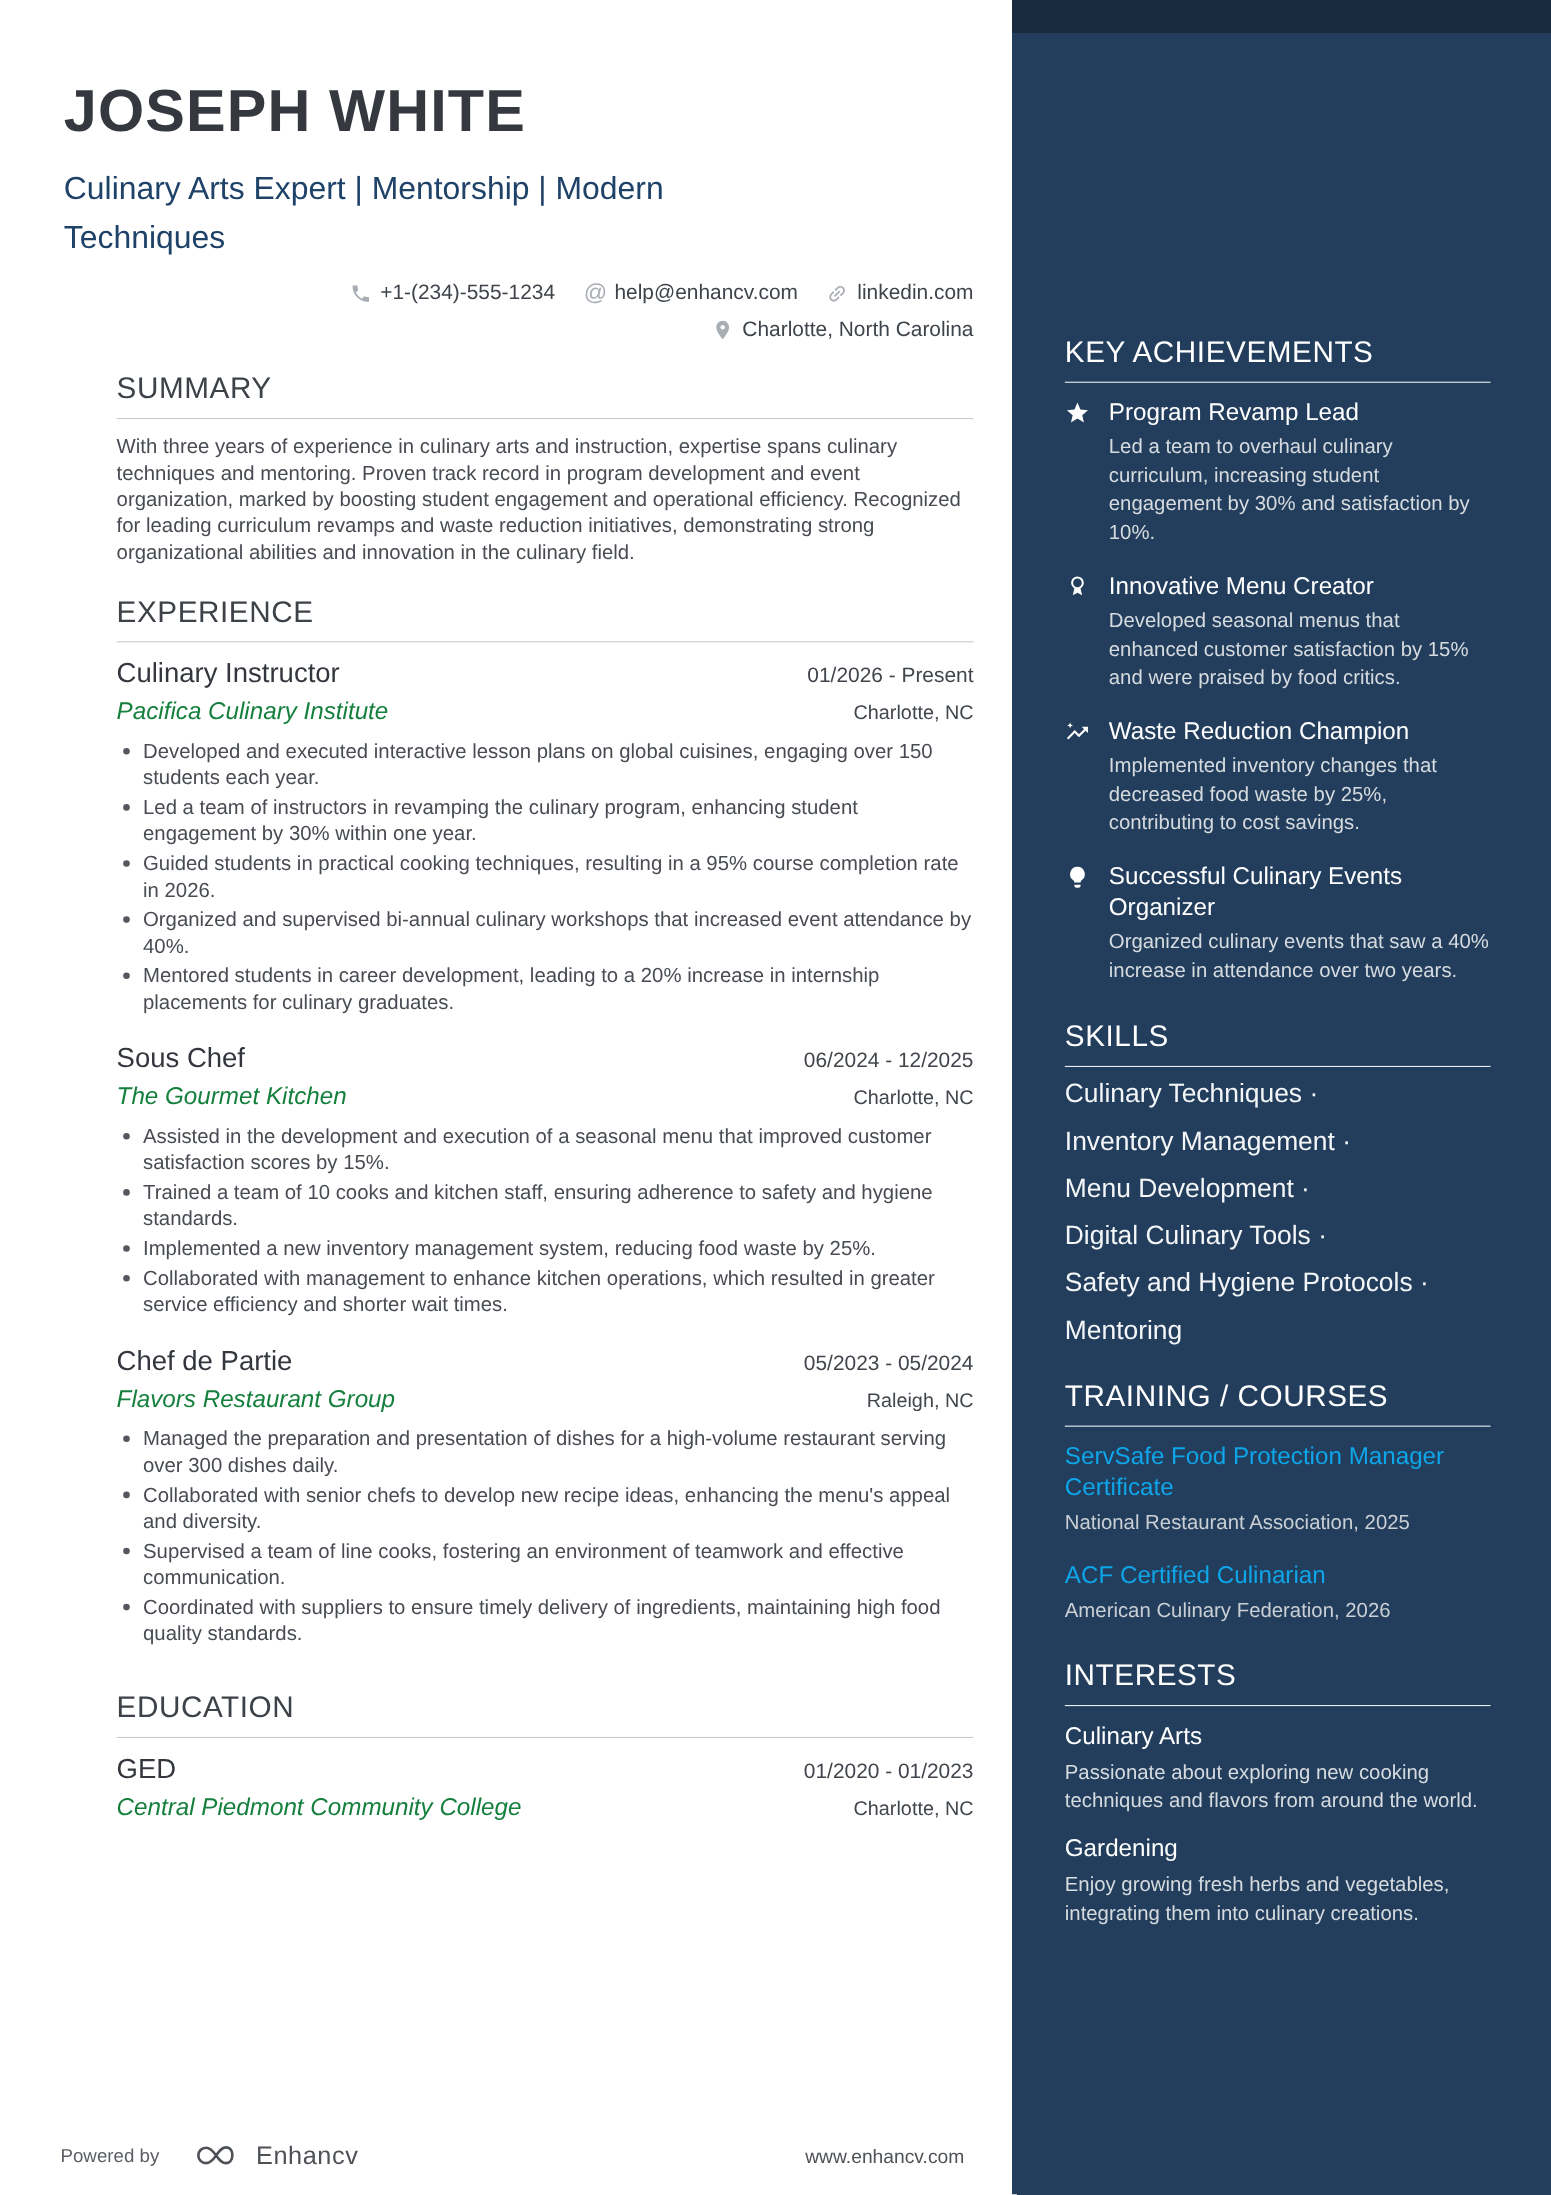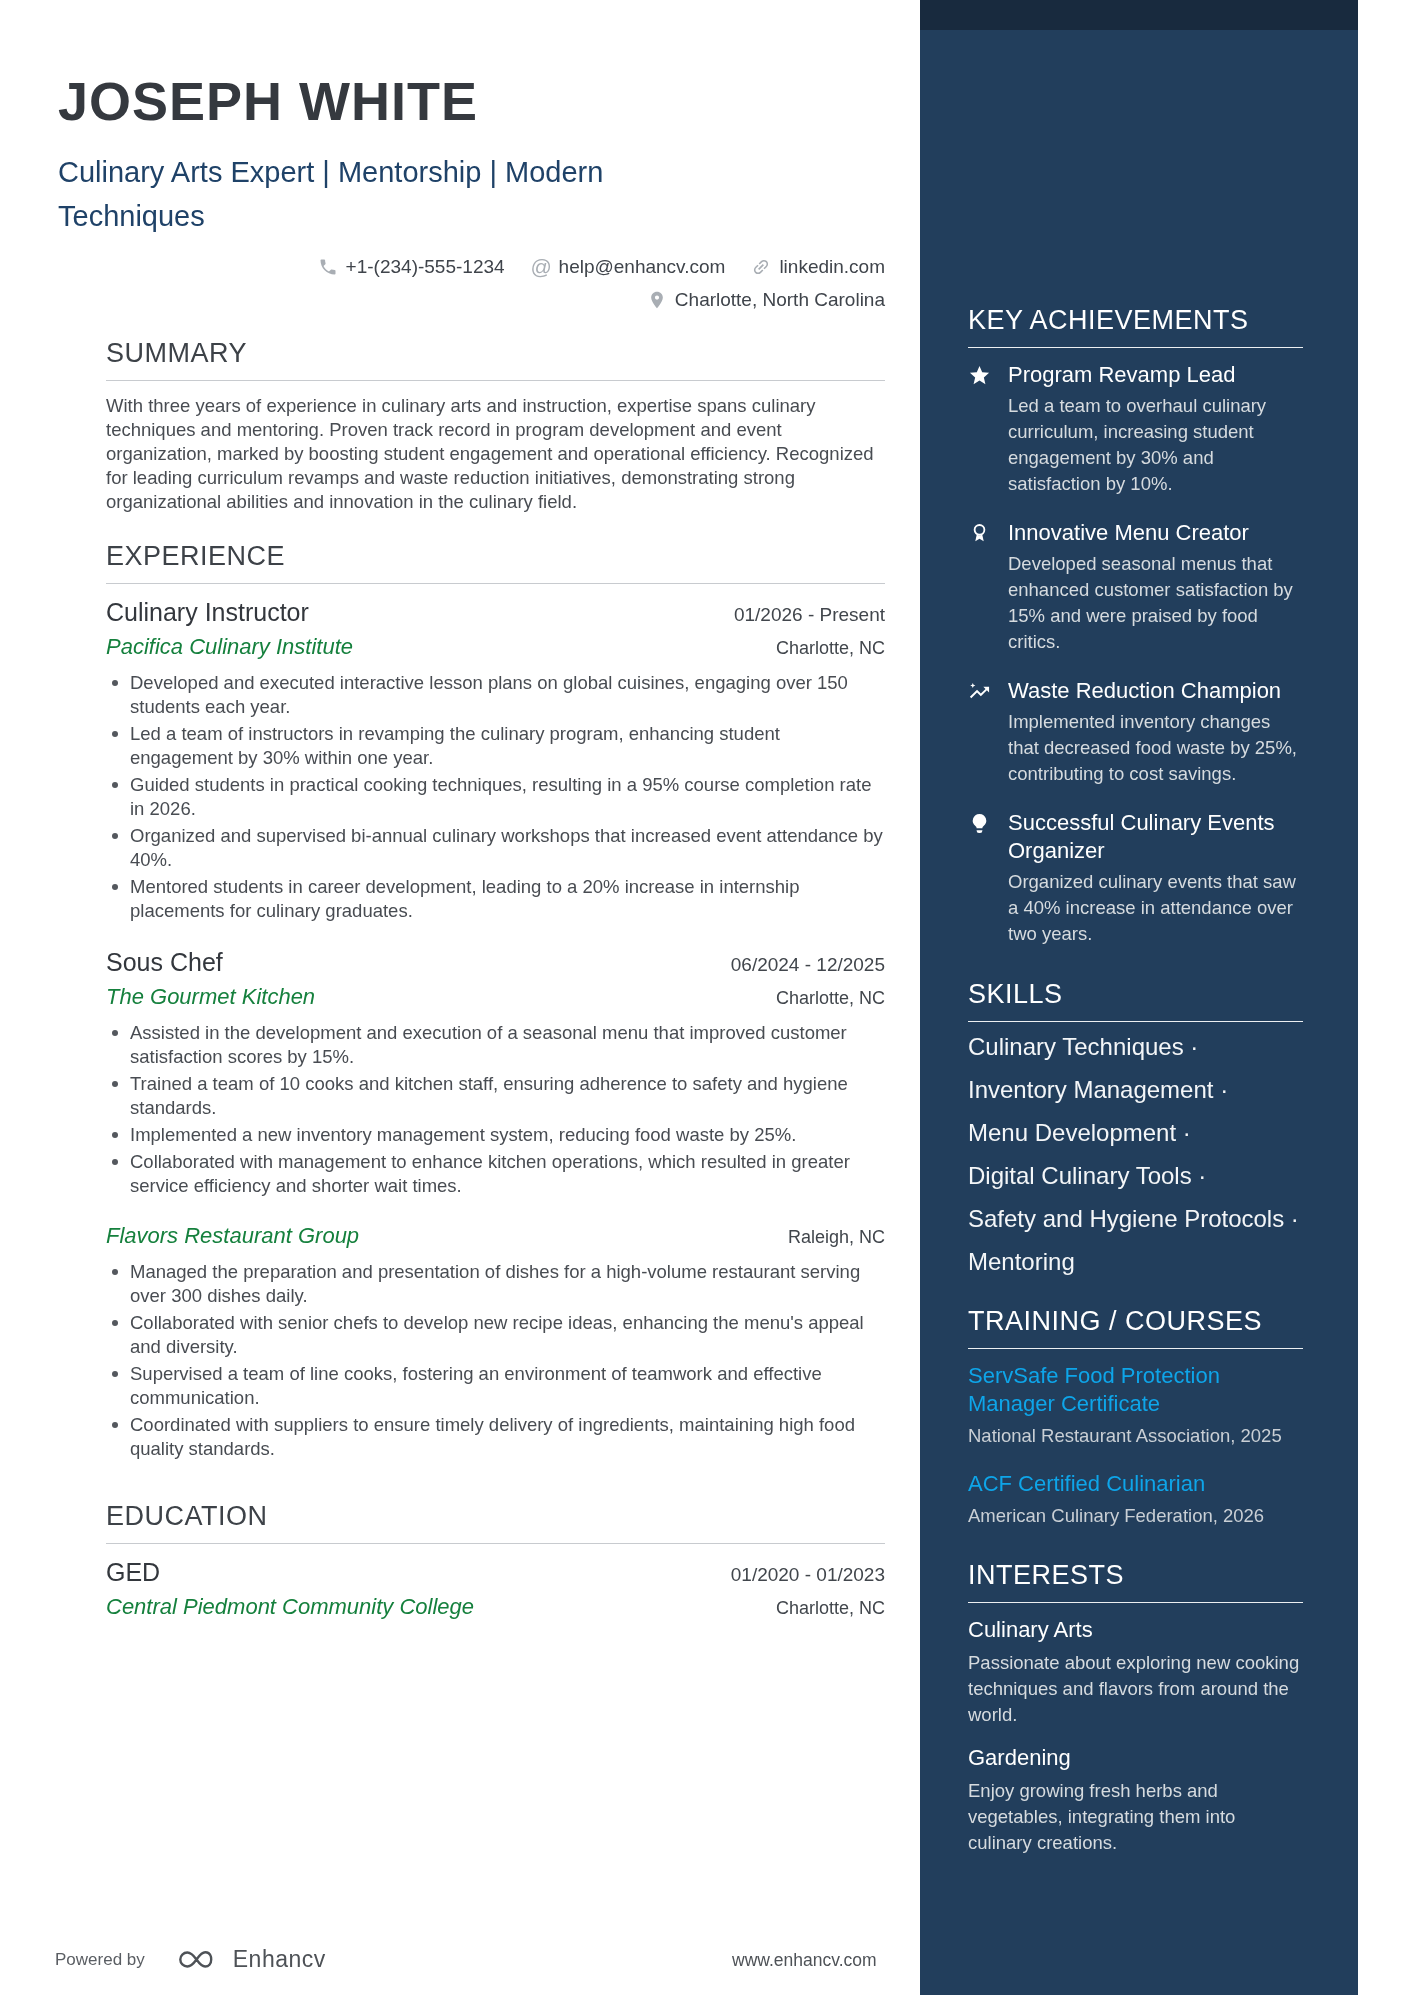--- a/index.html
+++ b/index.html
@@ -45,21 +45,21 @@
     color:#484C52; margin-bottom:3px;
   }
   ul.bullets li::before {
     content:""; position:absolute; left:6px; top:9px;
     width:6px; height:6px; border-radius:50%; background:#54585E;
   }
 
   .edu-section { margin-top:40px; }
 
   
-  .sidebar { width:438px; background:#223E5C; position:relative; }
+  .sidebar { width:490px; background:#223E5C; position:relative; }
   .sidebar-topband { position:absolute; top:0; left:0; width:100%; height:30px; background:#182A3E; }
   .sidebar-content { position:relative; padding:305px 55px 0 48px; }
 
   .sb-heading { font-size:27px; line-height:30px; font-weight:400; letter-spacing:.5px; color:#ffffff; }
   .sb-rule { border:none; border-top:1.5px solid #EDF0F2; margin:12px 0 13px 0; }
   .sb-section { margin-top:32px; }
   .sb-section.first { margin-top:0; }
 
   .ach-item { display:flex; margin-bottom:22px; }
   .ach-icon { width:26px; margin-right:14px; flex:0 0 auto; padding-top:3px; }
@@ -170,20 +170,24 @@
       </div>
       <ul class="bullets">
         <li>Assisted in the development and execution of a seasonal menu that improved customer satisfaction scores by 15%.</li>
         <li>Trained a team of 10 cooks and kitchen staff, ensuring adherence to safety and hygiene standards.</li>
         <li>Implemented a new inventory management system, reducing food waste by 25%.</li>
         <li>Collaborated with management to enhance kitchen operations, which resulted in greater service efficiency and shorter wait times.</li>
       </ul>
     </div>
 
     <div class="job">
+      <div class="job-head">
+        <span class="job-title">Chef de Partie</span>
+        <span class="job-dates">05/2023 - 05/2024</span>
+      </div>
       <div class="job-sub">
         <span class="job-company">Flavors Restaurant Group</span>
         <span class="job-loc">Raleigh, NC</span>
       </div>
       <ul class="bullets">
         <li>Managed the preparation and presentation of dishes for a high-volume restaurant serving over 300 dishes daily.</li>
         <li>Collaborated with senior chefs to develop new recipe ideas, enhancing the menu's appeal and diversity.</li>
         <li>Supervised a team of line cooks, fostering an environment of teamwork and effective communication.</li>
         <li>Coordinated with suppliers to ensure timely delivery of ingredients, maintaining high food quality standards.</li>
       </ul>

